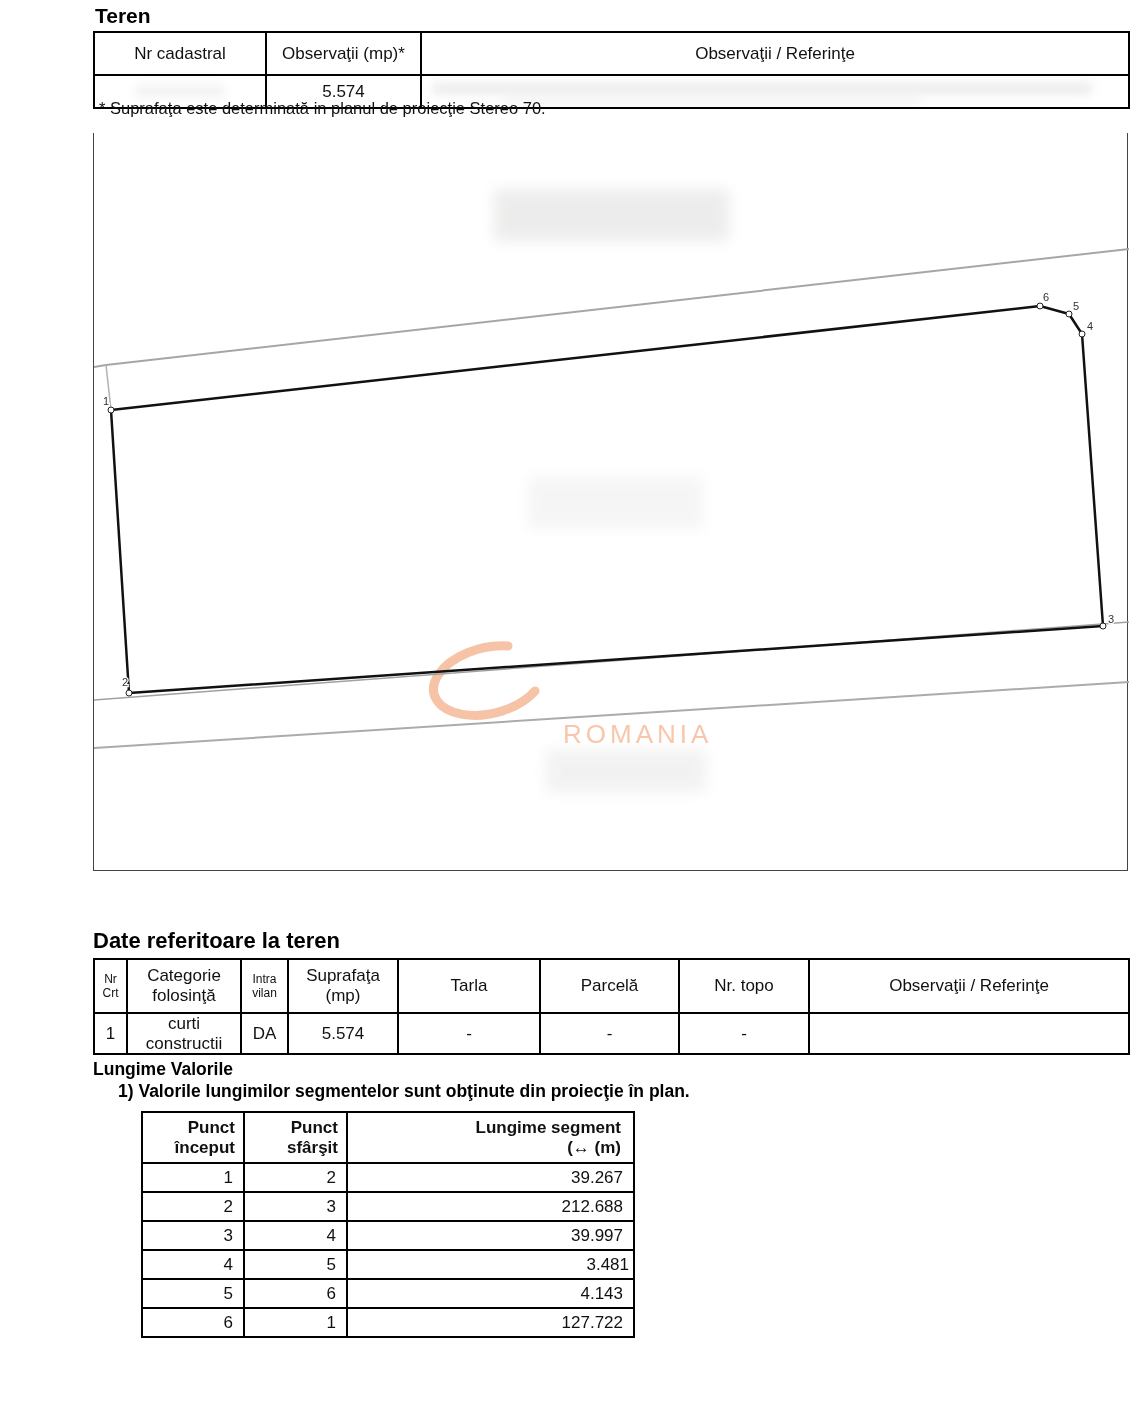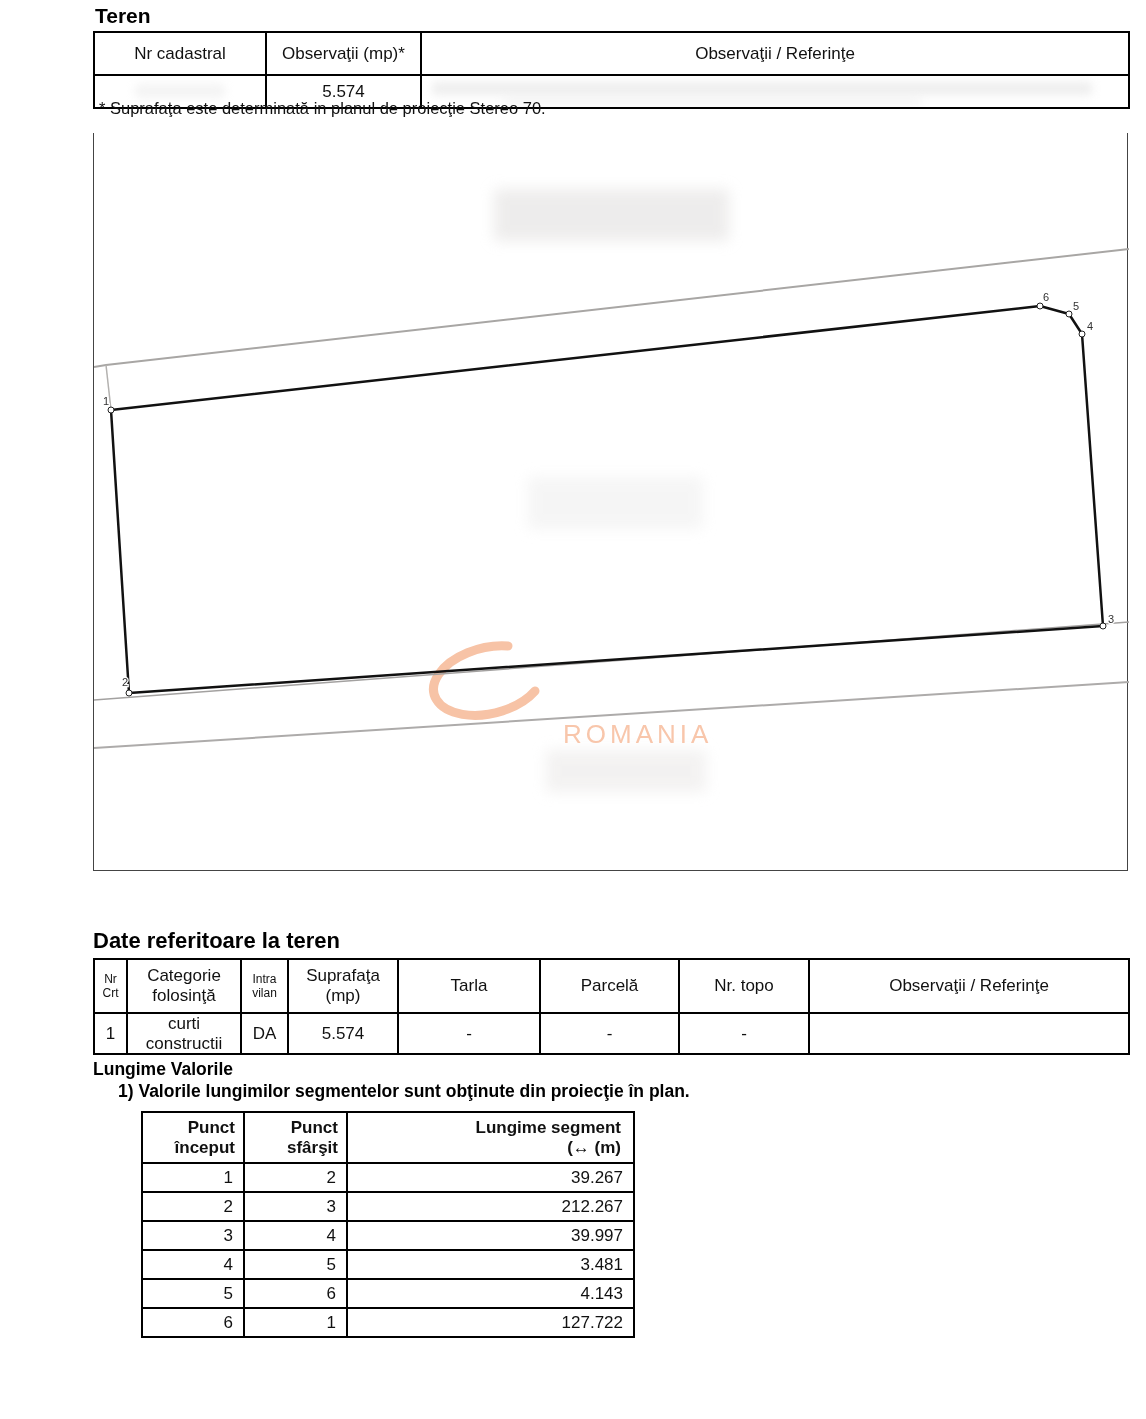--- a/index.html
+++ b/index.html
@@ -172,31 +172,31 @@
 (↔ (m)</td>
   </tr>
   <tr style="height:29px;">
     <td class="right" style="padding-right:10px;">1</td>
     <td class="right" style="padding-right:10px;">2</td>
     <td class="right" style="padding-right:10px;">39.267</td>
   </tr>
   <tr style="height:29px;">
     <td class="right" style="padding-right:10px;">2</td>
     <td class="right" style="padding-right:10px;">3</td>
-    <td class="right" style="padding-right:10px;">212.267</td>
+    <td class="right" style="padding-right:10px;">212.688</td>
   </tr>
   <tr style="height:29px;">
     <td class="right" style="padding-right:10px;">3</td>
     <td class="right" style="padding-right:10px;">4</td>
     <td class="right" style="padding-right:10px;">39.997</td>
   </tr>
   <tr style="height:29px;">
     <td class="right" style="padding-right:10px;">4</td>
     <td class="right" style="padding-right:10px;">5</td>
-    <td class="right" style="padding-right:10px;">3.481</td>
+    <td class="right" style="padding-right:4px;">3.481</td>
   </tr>
   <tr style="height:29px;">
     <td class="right" style="padding-right:10px;">5</td>
     <td class="right" style="padding-right:10px;">6</td>
     <td class="right" style="padding-right:10px;">4.143</td>
   </tr>
   <tr style="height:29px;">
     <td class="right" style="padding-right:10px;">6</td>
     <td class="right" style="padding-right:10px;">1</td>
     <td class="right" style="padding-right:10px;">127.722</td>

